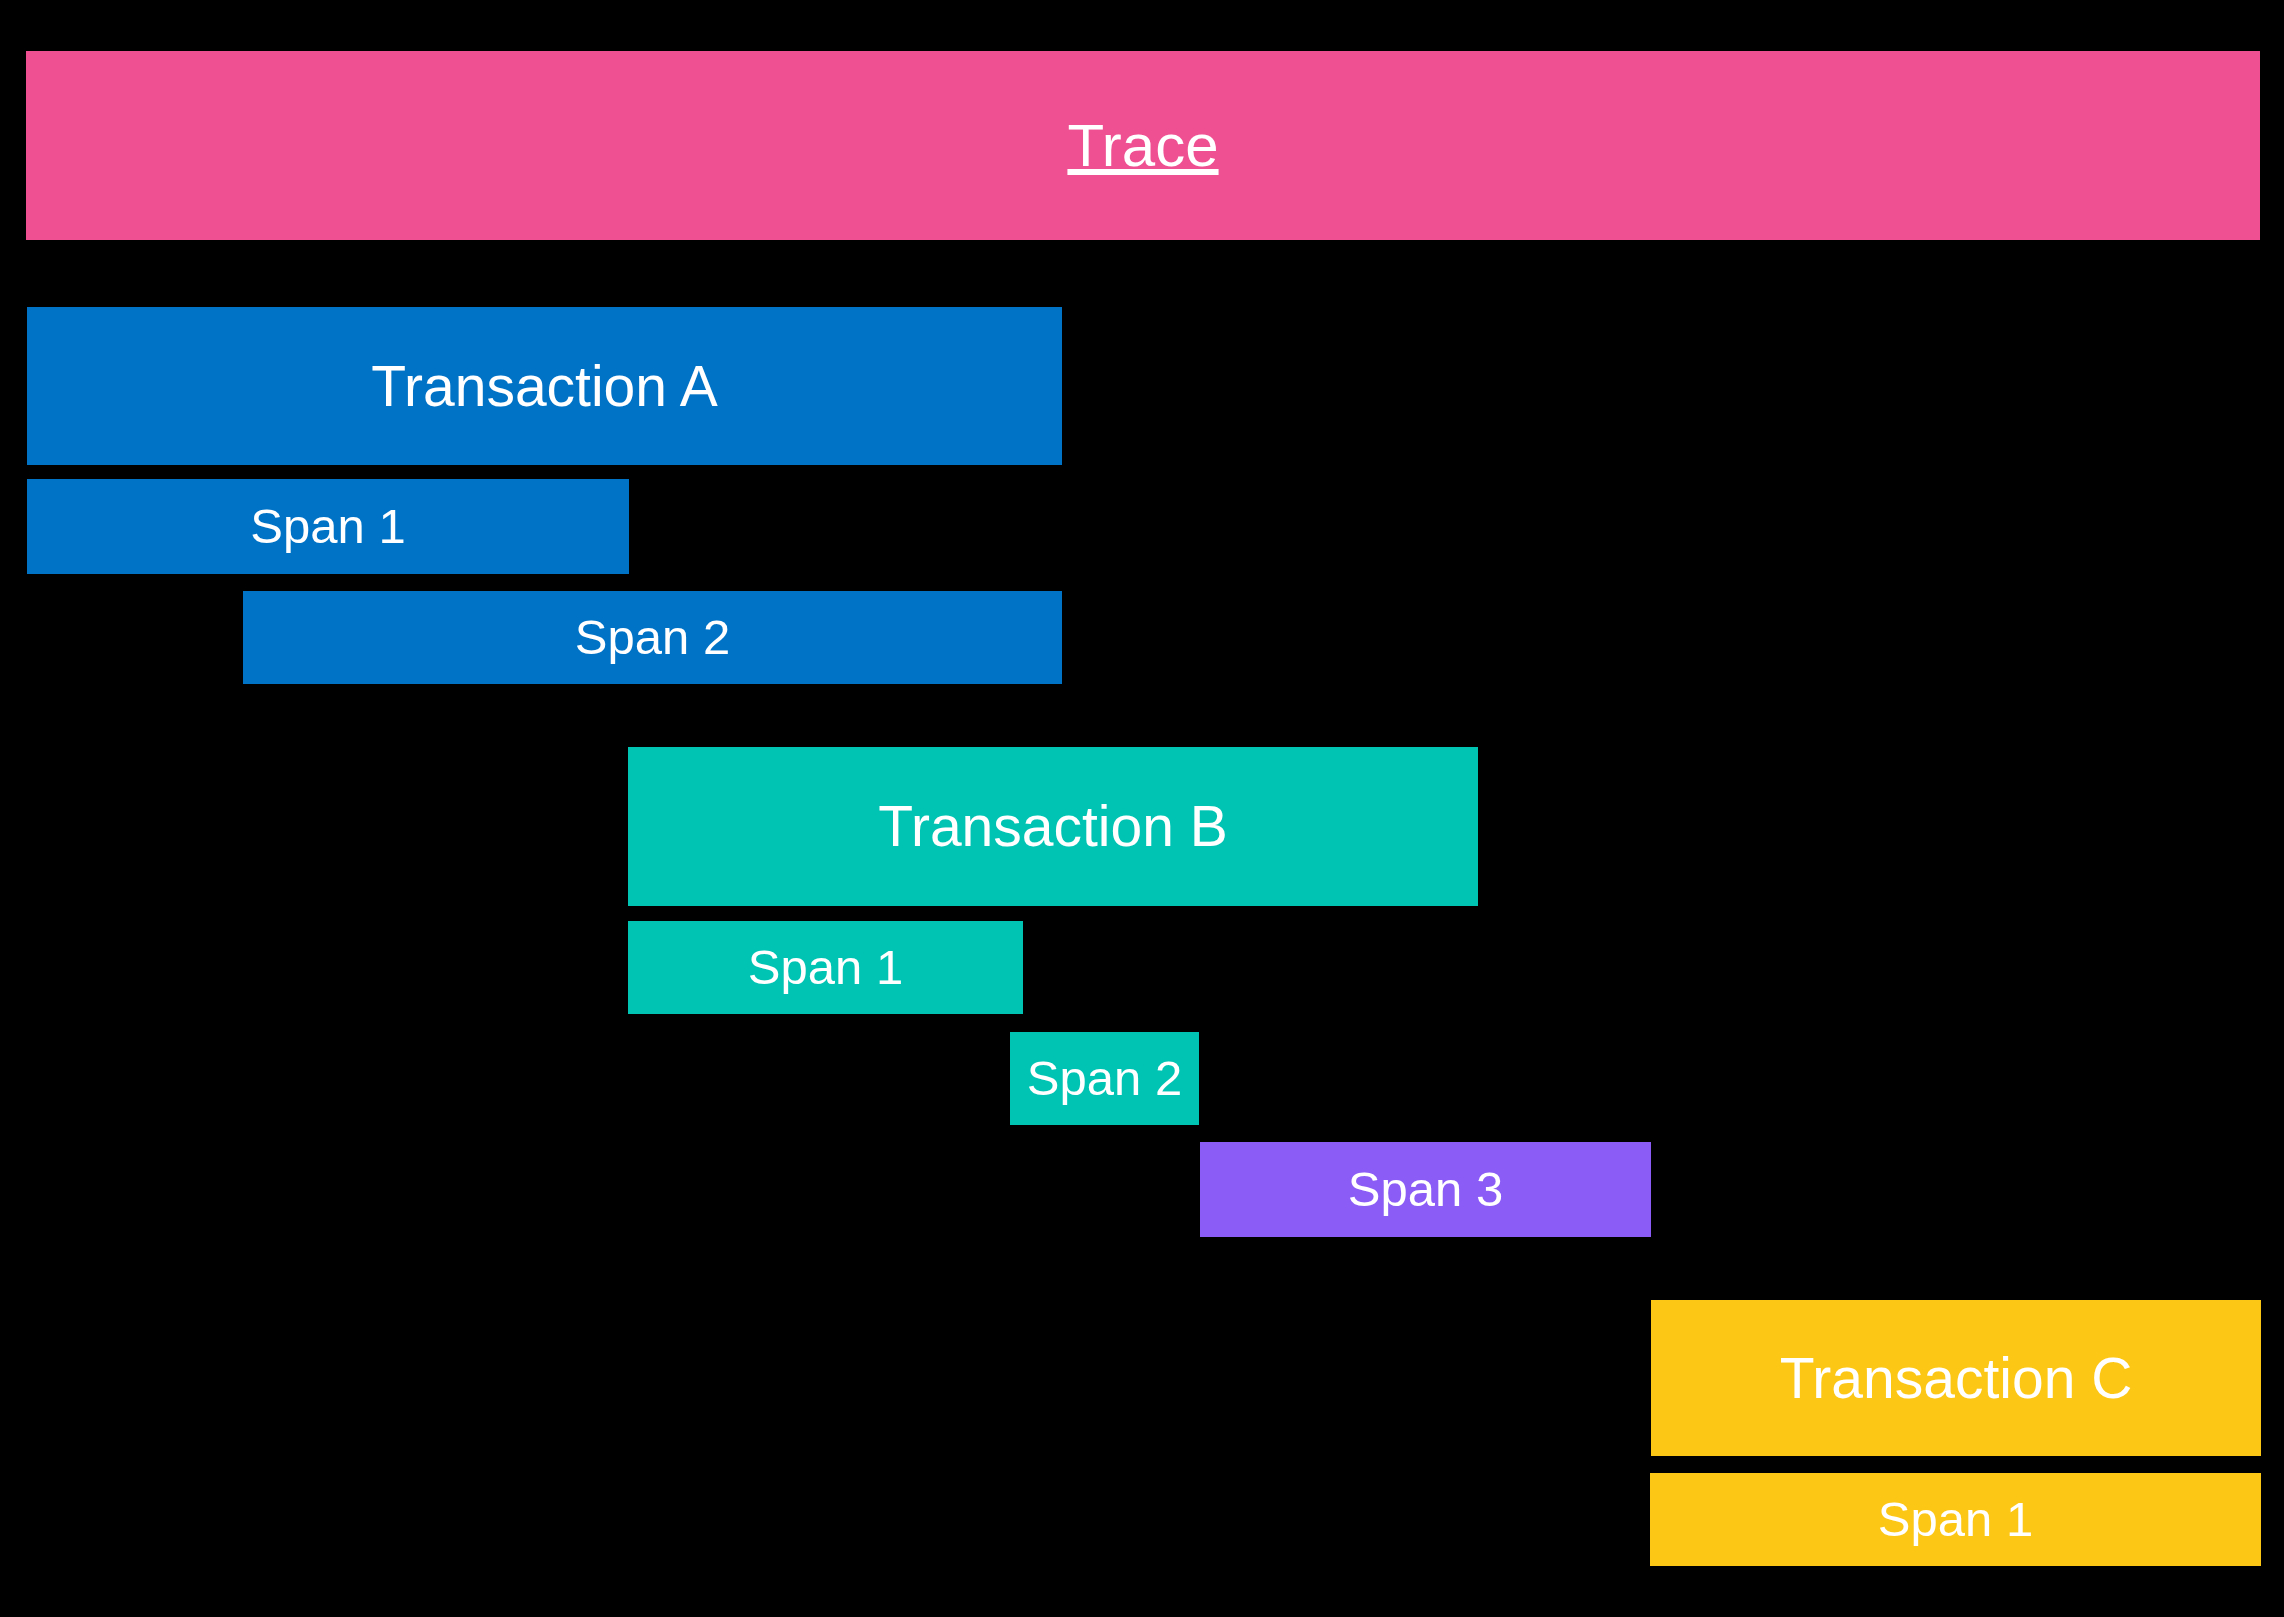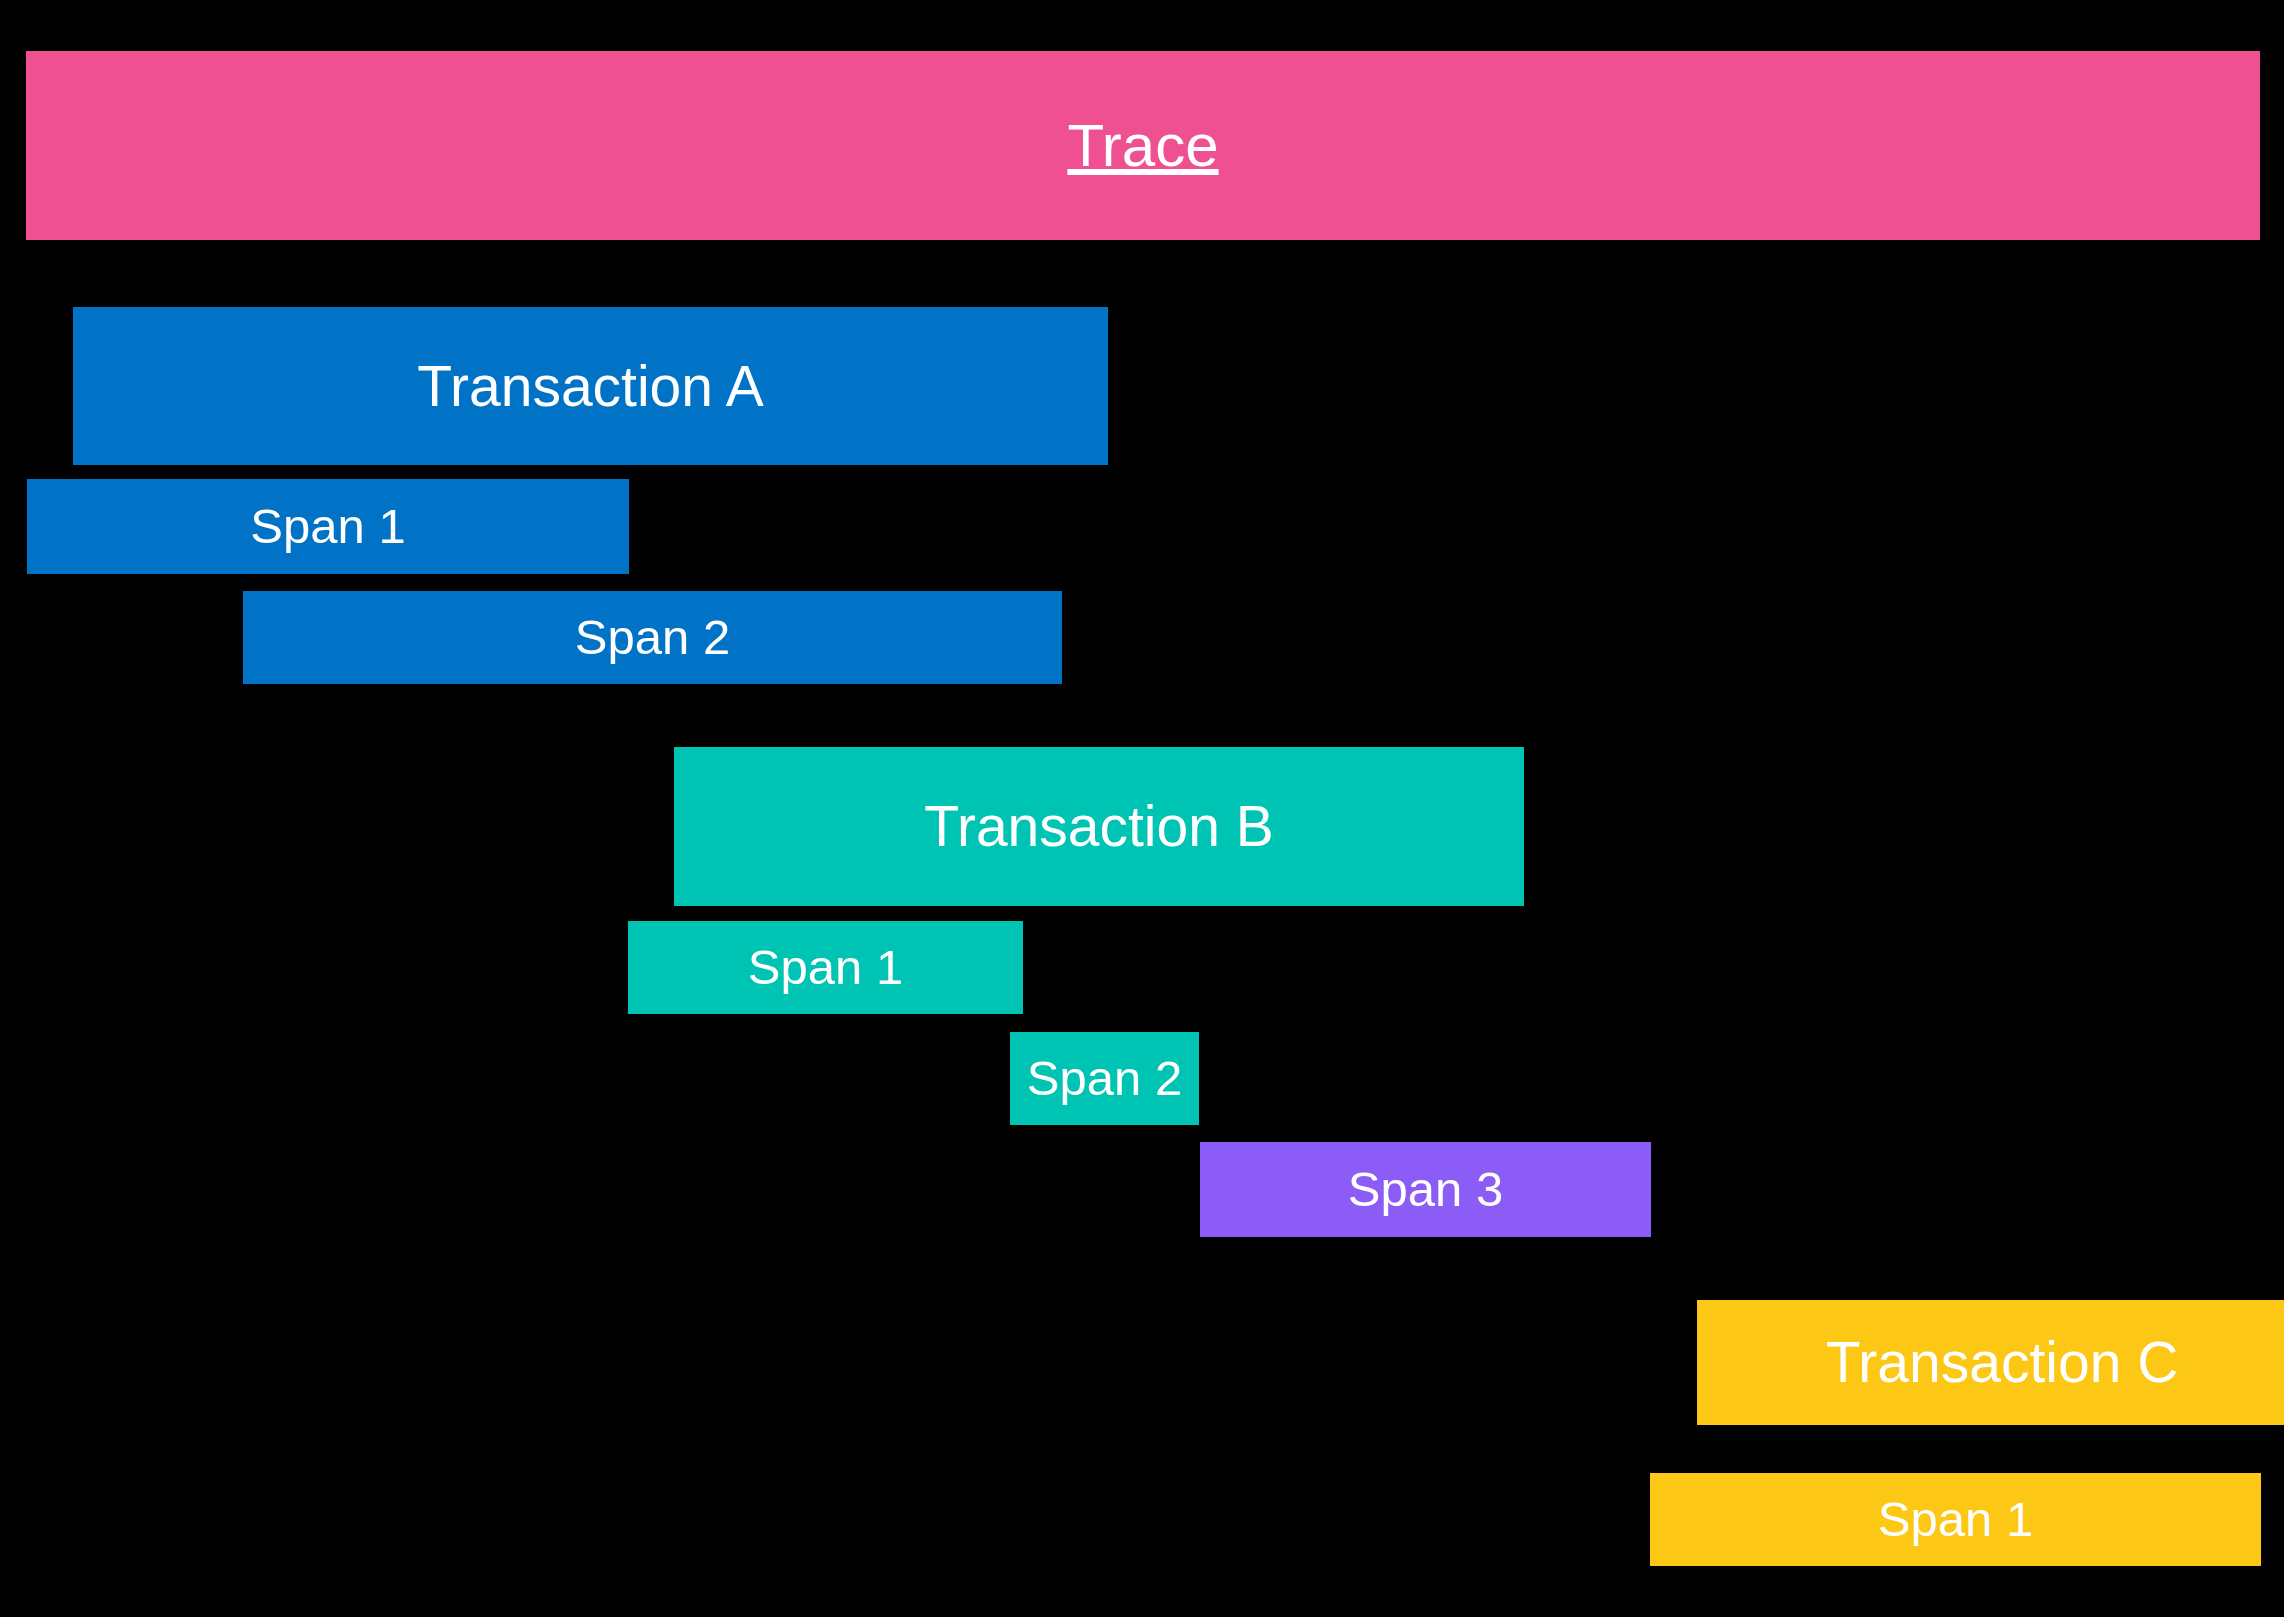--- a/index.html
+++ b/index.html
@@ -21,21 +21,21 @@
     align-items: center;
     justify-content: center;
     box-sizing: border-box;
     color: #ffffff;
     font-weight: 400;
     line-height: 1;
     white-space: nowrap;
     overflow: hidden;
   }
   .bar-trace        { font-size: 60px; }
-  .bar-transaction  { font-size: 57px; margin-left: 46px; }
+  .bar-transaction  { font-size: 57px; }
   .bar-span         { font-size: 49px; }
 </style>
 </head>
 <body>
 
 <div id="canvas">
     <div class="bar bar-trace" style="left: 26px; top: 51px; width: 2234px; height: 189px; background: rgb(239, 80, 145); font-size: 60px; text-decoration: underline;">
       <span>Trace</span>
     </div>
     <div class="bar bar-transaction" style="left: 27px; top: 307px; width: 1035px; height: 158px; background: rgb(0, 115, 199); font-size: 57px;">
@@ -52,20 +52,20 @@
     </div>
     <div class="bar bar-span" style="left: 628px; top: 921px; width: 395px; height: 93px; background: rgb(0, 196, 179); font-size: 49px;">
       <span>Span 1</span>
     </div>
     <div class="bar bar-span" style="left: 1010px; top: 1032px; width: 189px; height: 93px; background: rgb(0, 196, 179); font-size: 49px;">
       <span>Span 2</span>
     </div>
     <div class="bar bar-span" style="left: 1200px; top: 1142px; width: 451px; height: 95px; background: #8b5cf6; font-size: 49px;">
       <span>Span 3</span>
     </div>
-    <div class="bar bar-transaction" style="left: 1651px; top: 1300px; width: 610px; height: 125px; background: rgb(253, 199, 22); font-size: 57px;">
+    <div class="bar bar-transaction" style="left: 1651px; top: 1300px; width: 610px; height: 156px; background: rgb(253, 199, 22); font-size: 57px;">
       <span>Transaction C</span>
     </div>
     <div class="bar bar-span" style="left: 1650px; top: 1473px; width: 611px; height: 93px; background: rgb(253, 199, 22); font-size: 49px;">
       <span>Span 1</span>
     </div>
   </div>
 
 
 </body></html>

